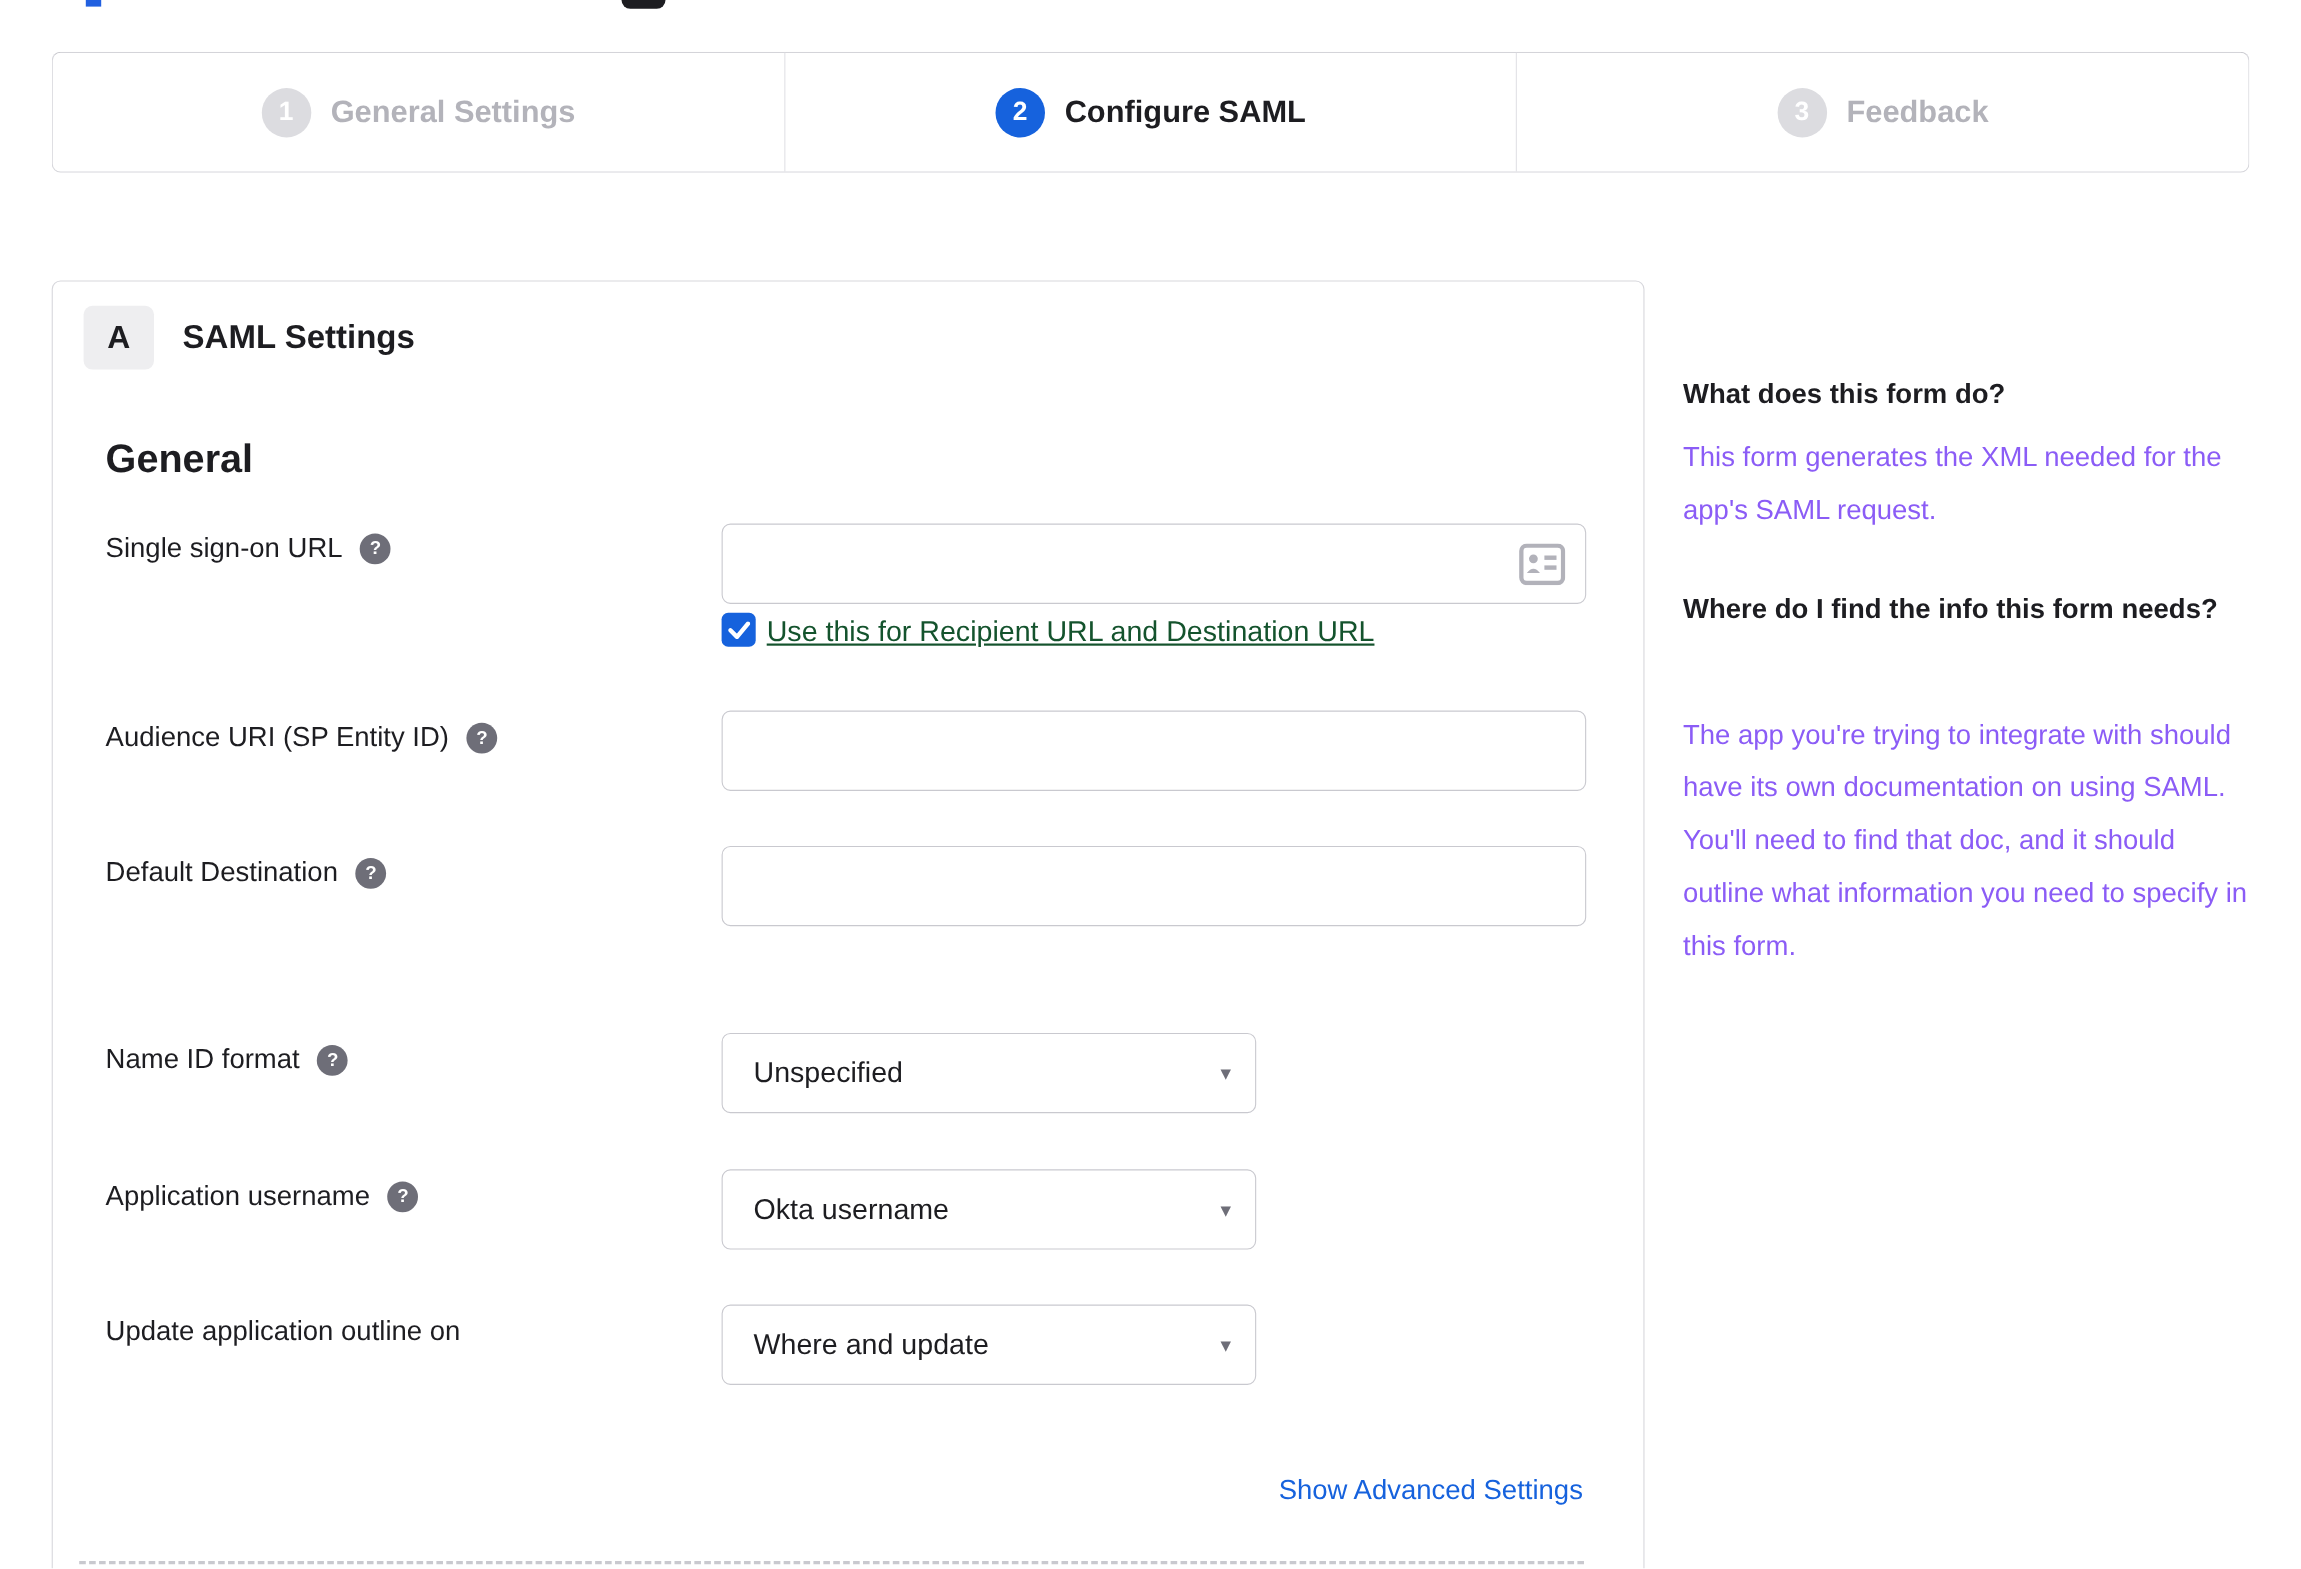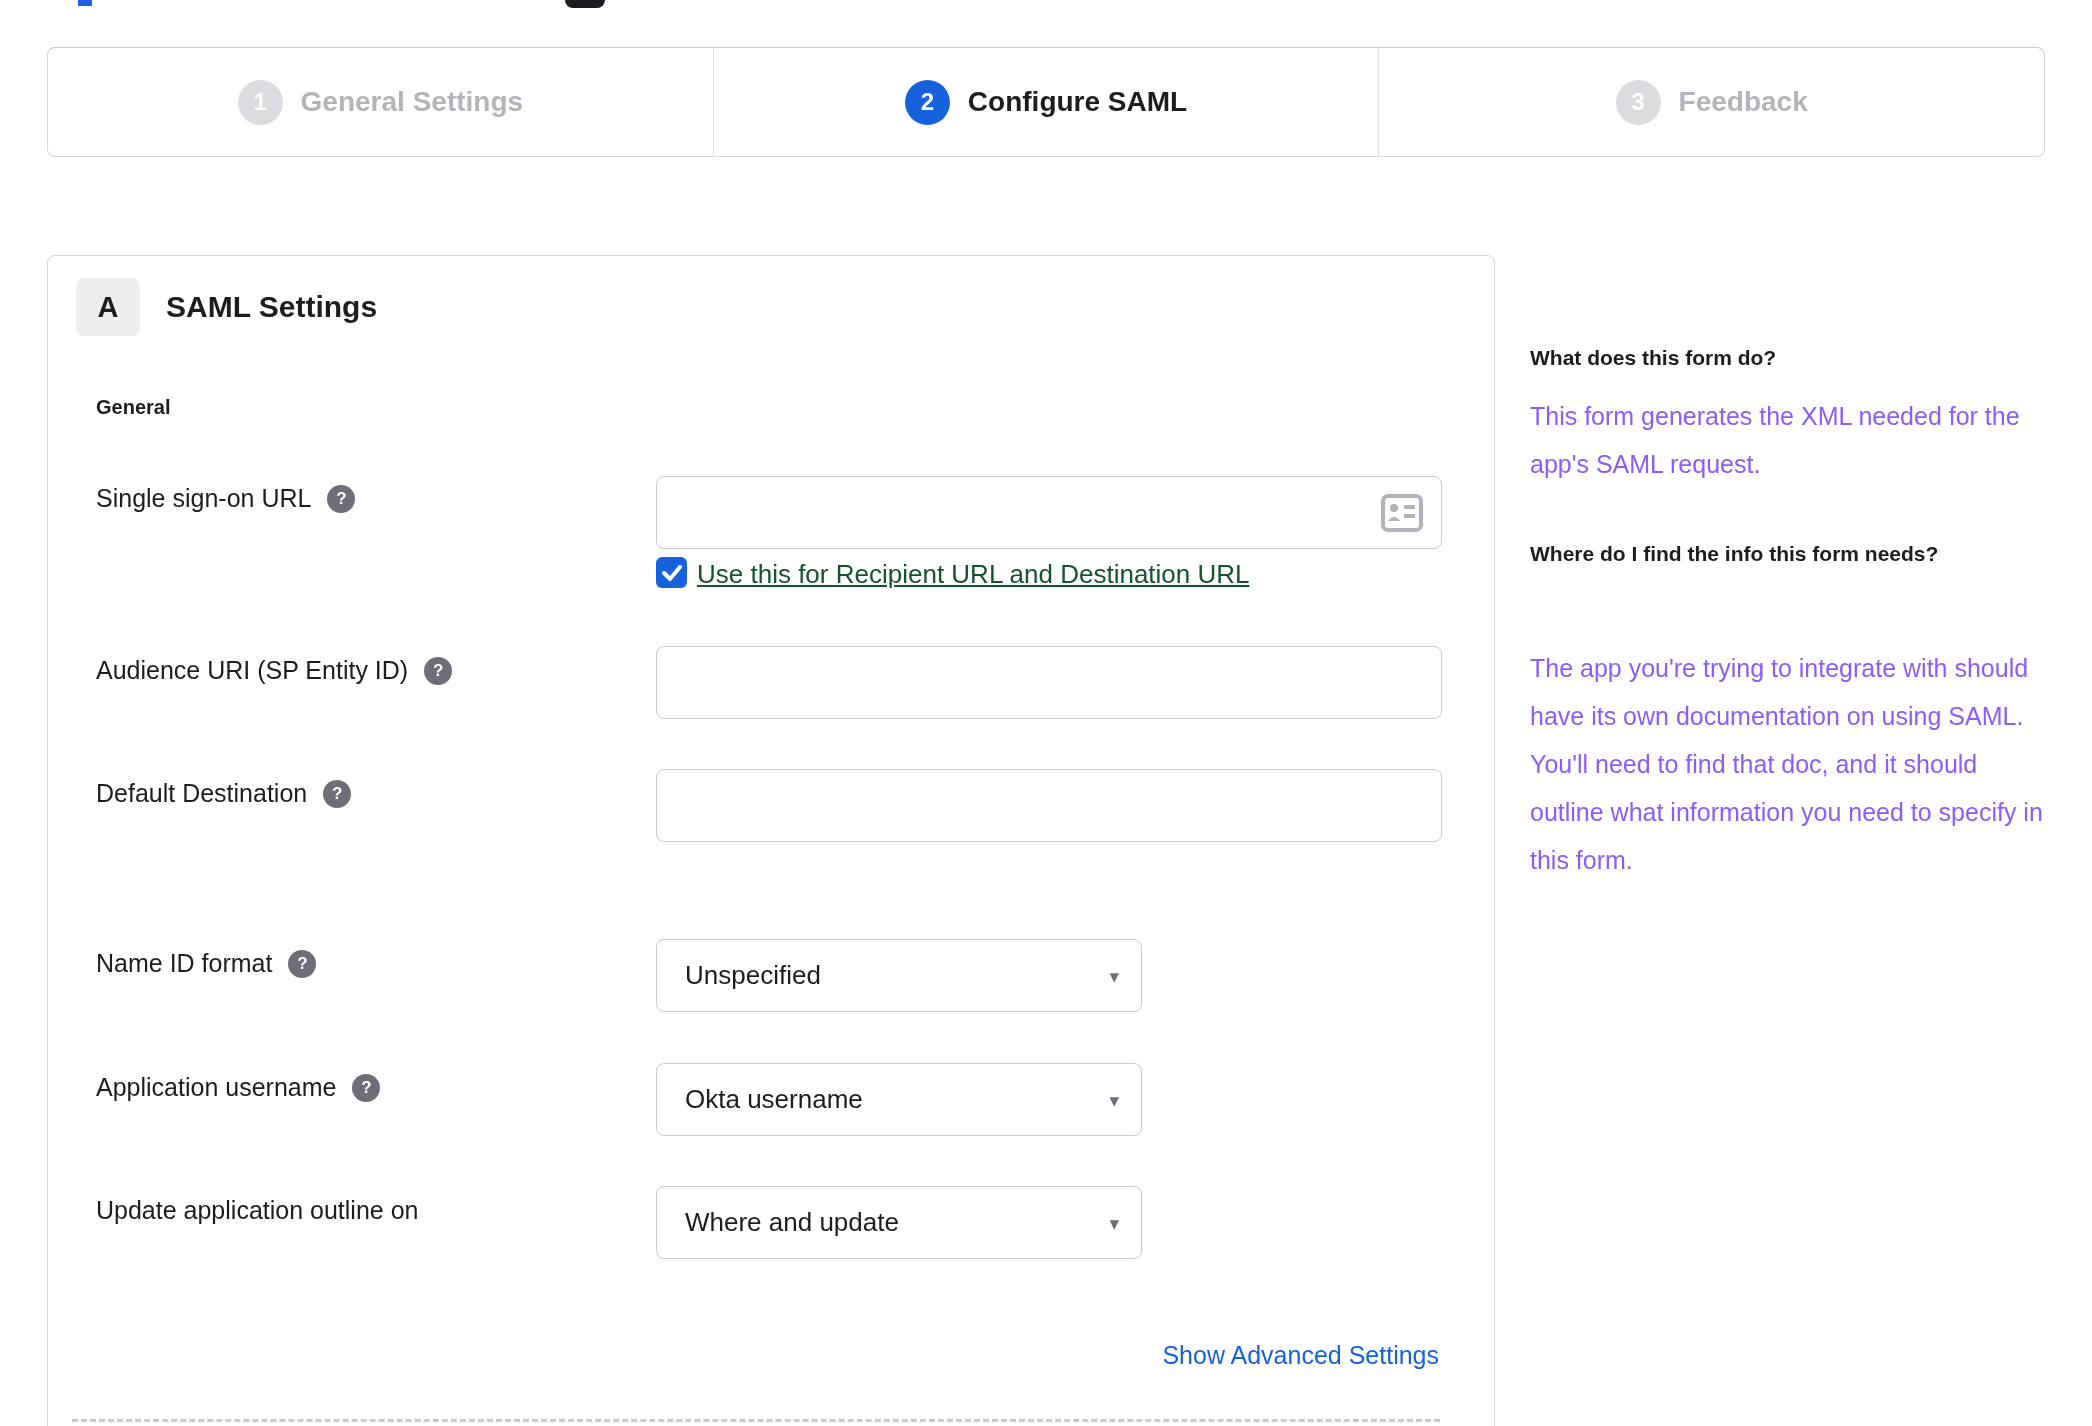--- a/index.html
+++ b/index.html
@@ -23,21 +23,21 @@
   .step.inactive .step-label{color:#b3b3ba;}
   .step.active .step-label{color:#1d1d21;}
 
   
   .panel{position:absolute;left:47px;top:255px;width:1448px;height:1220px;background:#ffffff;
          border:1px solid #d7d7dc;border-radius:8px;box-sizing:border-box;}
   .badge{position:absolute;left:28px;top:22px;width:64px;height:58px;border-radius:8px;background:#eeeef0;
          display:flex;align-items:center;justify-content:center;font-size:29px;font-weight:bold;color:#1d1d21;}
   .panel-title{position:absolute;left:118px;top:22px;height:58px;display:flex;align-items:center;
                font-size:30px;font-weight:bold;color:#1d1d21;}
-  .section-heading{position:absolute;left:48px;top:140px;font-size:20px;font-weight:bold;color:#1d1d21;}
+  .section-heading{position:absolute;left:48px;top:140px;font-size:36px;font-weight:bold;color:#1d1d21;}
 
   .field-label{position:absolute;left:48px;display:flex;align-items:center;gap:16px;font-size:25px;color:#1d1d21;}
   .help{width:28px;height:28px;border-radius:50%;background:#6e6e78;color:#ffffff;font-size:17px;font-weight:bold;
         display:flex;align-items:center;justify-content:center;flex:0 0 auto;}
 
   .text-input{position:absolute;left:608px;width:786px;height:73px;background:#ffffff;
               border:1.5px solid #c9c9cf;border-radius:8px;box-sizing:border-box;
               font-size:26px;color:#1d1d21;padding:0 70px 0 26px;outline:none;font-family:"Liberation Sans",sans-serif;}
   .input-icon{position:absolute;left:1332px;width:44px;height:42px;display:flex;align-items:center;justify-content:center;}
 
@@ -48,21 +48,21 @@
   .hint{position:absolute;left:608px;font-size:25px;color:#8c8c96;}
 
   .select{position:absolute;left:608px;width:486px;height:73px;background:#ffffff;border:1.5px solid #c9c9cf;
           border-radius:8px;box-sizing:border-box;display:flex;align-items:center;cursor:default;}
   .select-value{font-size:26px;color:#1d1d21;padding-left:28px;}
   .select-caret{position:absolute;right:22px;top:50%;transform:translateY(-50%);font-size:19px;color:#6e6e78;}
 
   .advanced-link{position:absolute;right:55px;top:1085px;font-size:25px;font-weight:500;color:#1662dd;
                  text-decoration:none;cursor:pointer;}
   .dashed-divider{position:absolute;left:24px;top:1163px;width:1368px;border-top:3px dashed #c9c9cf;}
-  .side-h{position:absolute;left:1530px;width:520px;font-size:21px;font-weight:bold;color:#1d1d21;line-height:44px;}
+  .side-h{position:absolute;left:1530px;width:520px;font-size:25px;font-weight:bold;color:#1d1d21;line-height:44px;}
   .side-p{position:absolute;left:1530px;width:520px;font-size:25px;color:#8b5cf6;line-height:48px;}
 </style>
 </head>
 <body>
 
 <div id="canvas">
 
   <div class="frag-blue"></div>
   <div class="frag-dark"></div>
 

